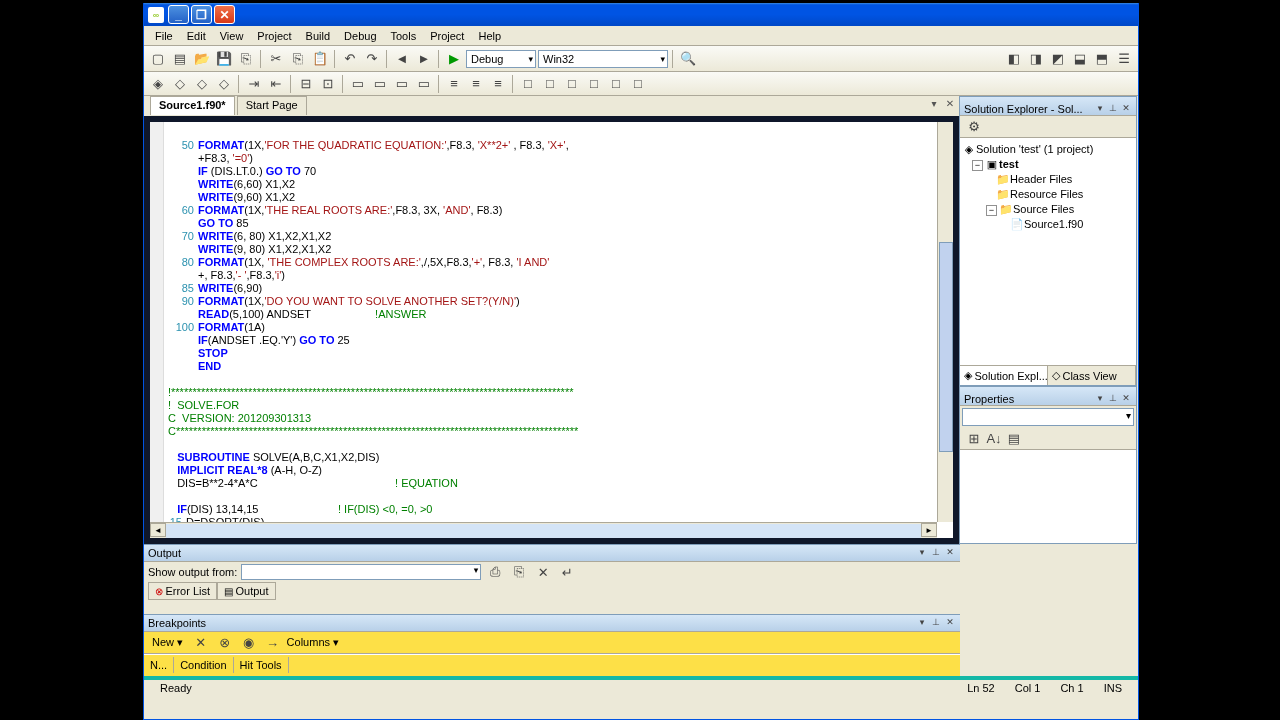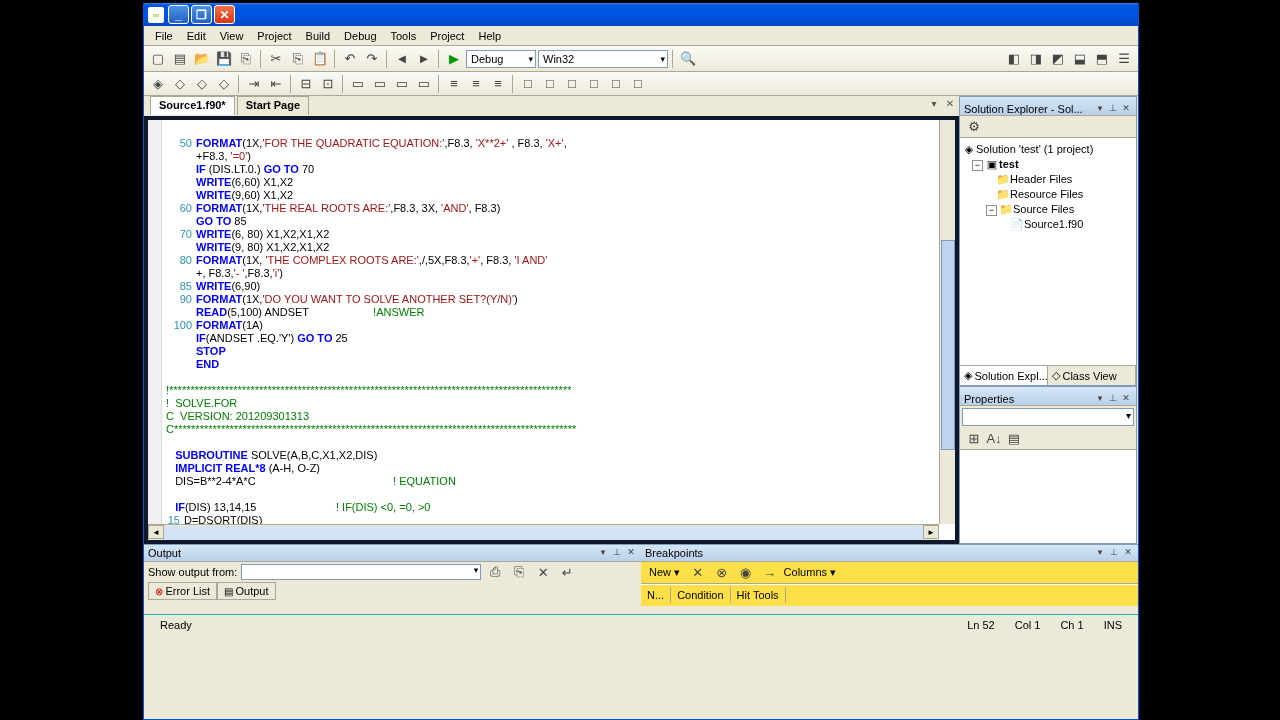--- a/index.html
+++ b/index.html
@@ -16,24 +16,24 @@
 .menuitem{padding:2px 7px;cursor:default}
 .toolbar{height:26px;background:linear-gradient(180deg,#fafaf6,#ece9d8);display:flex;align-items:center;padding:0 4px;border-bottom:1px solid #aca899;gap:2px}
 .tbtn{width:20px;height:20px;display:flex;align-items:center;justify-content:center;border:1px solid transparent;font-size:13px;color:#444}
 .tsep{width:2px;height:18px;border-left:1px solid #aca899;margin:0 2px}
 .tcombo{height:18px;border:1px solid #7f9db9;background:#fff;display:flex;align-items:center;padding:0 14px 0 4px;position:relative;min-width:70px}
 .tcombo::after{content:"▾";position:absolute;right:2px;font-size:9px}
 .mainarea{display:flex;height:448px}
 .editorblock{display:flex;flex-direction:column;width:815px}
 .tabbar{height:20px;background:#ece9d8;display:flex;align-items:flex-start;padding-left:6px;position:relative}
 .filetab{height:19px;background:#fff;border:1px solid #aca899;border-bottom:none;padding:2px 8px;font-weight:bold;font-size:11px;margin-right:2px}
-.filetab.inactive{background:#ece9d8;font-weight:bold}
+.filetab.inactive{background:#ece9d8;font-weight:normal}
 .tabbar .right{position:absolute;right:2px;top:2px;display:flex;gap:2px}
 .tabxbtn{width:14px;height:14px;font-size:10px;text-align:center;color:#555;cursor:pointer}
-.editor{flex:1;background:#fff;border:4px solid #0f172a;position:relative;overflow:hidden;font-family:"Courier New",monospace;font-size:12px;line-height:13px}
+.editor{flex:1;background:#fff;border:6px solid #0f172a;position:relative;overflow:hidden;font-family:"Courier New",monospace;font-size:12px;line-height:13px}
 .gutter{position:absolute;left:0;top:0;width:14px;height:100%;background:#f0f0f0;border-right:1px solid #ddd}
 .code{position:absolute;left:18px;top:4px;white-space:pre;color:#000}
 .ln{display:inline-block;width:26px;text-align:right;color:#2b91af;margin-right:4px}
 .kw{color:#0000ff;font-weight:bold}
 .str{color:#a31515}
 .cm{color:#008000}
 .scroll-v{position:absolute;right:0;top:0;width:16px;height:calc(100% - 16px);background:#ece9d8;border-left:1px solid #aca899}
 .scroll-v .thumb{position:absolute;top:120px;left:1px;width:14px;height:210px;background:#c1d2ee;border:1px solid #7f9db9}
 .scroll-h{position:absolute;left:0;bottom:0;width:calc(100% - 16px);height:16px;background:#ece9d8;border-top:1px solid #aca899}
 .scroll-h .sbtn{width:16px;height:14px;background:#ece9d8;border:1px solid #aca899;display:inline-flex;align-items:center;justify-content:center;font-size:8px}
@@ -48,38 +48,38 @@
 .treenode{white-space:nowrap;padding:1px 0}
 .treeicon{display:inline-block;width:14px;text-align:center}
 .treetoggle{display:inline-block;width:11px;height:11px;border:1px solid #919191;text-align:center;line-height:9px;font-size:9px;margin-right:2px;background:#fff}
 .bold{font-weight:bold}
 .paneltabs{height:20px;background:#ece9d8;display:flex;border-top:1px solid #aca899}
 .paneltab{flex:1;padding:2px 4px;border-right:1px solid #aca899;display:flex;align-items:center;gap:2px;font-size:10px;white-space:nowrap;overflow:hidden}
 .paneltab.active{background:#fff}
 .propgrid{flex:1;background:#fff}
 .propcombo{height:18px;border:1px solid #7f9db9;margin:2px;background:#fff;position:relative}
 .propcombo::after{content:"▾";position:absolute;right:2px;top:1px;font-size:10px}
-.bottompanels{display:flex;flex-direction:row}
+.bottompanels{display:flex;flex-direction:column}
 .bpanel{border-top:1px solid #7f9db9}
 .bpanelhdr{height:17px;background:linear-gradient(180deg,#d6e7f7,#b8d0e8);display:flex;align-items:center;padding:0 4px;border-bottom:1px solid #aca899}
 .bpanelhdr .ttl{flex:1}
 .bpanelhdr .btn{width:12px;height:12px;font-size:9px;text-align:center;color:#444;margin-left:2px}
 .outputbody{height:52px;background:#ece9d8;display:flex;flex-direction:column}
 .outputtop{height:20px;display:flex;align-items:center;padding:0 4px;gap:4px}
 .outcombo{width:240px;height:16px;border:1px solid #7f9db9;background:#fff;position:relative}
 .outcombo::after{content:"▾";position:absolute;right:2px;font-size:9px}
 .outtabs{display:flex;padding:0 4px}
 .outtab{padding:2px 6px;border:1px solid #aca899;background:#ece9d8;display:flex;align-items:center;gap:2px;font-size:10px}
 .outtab .ic{font-size:10px}
 .bpbody{height:44px;background:#fde047}
 .bptb{height:22px;display:flex;align-items:center;padding:0 4px;gap:4px;border-bottom:1px solid #aca899}
 .bpnew{padding:1px 4px}
 .bpcols{height:20px;display:flex;align-items:center;border-top:1px solid #fff}
 .bpcol{padding:2px 6px;border-right:1px solid #aca899}
-.statusbar{height:20px;background:#ece9d8;border-top:1px solid #14b8a6;display:flex;align-items:center;padding:0 6px}
+.statusbar{height:20px;background:#ece9d8;border-top:4px solid #14b8a6;display:flex;align-items:center;padding:0 6px}
 .statusbar .cell{padding:0 10px}
 .statusbar .stretch{flex:1}
 </style>
 </head>
 <body>
 
 <div class="vsframe">
   <div class="titlebar">
     <div class="icon">∞</div>
     <div class="winbtns">

